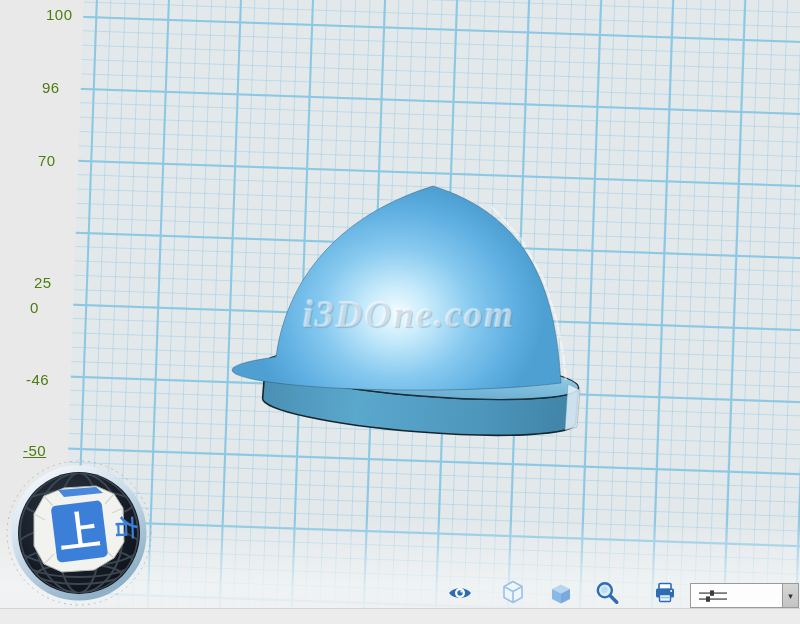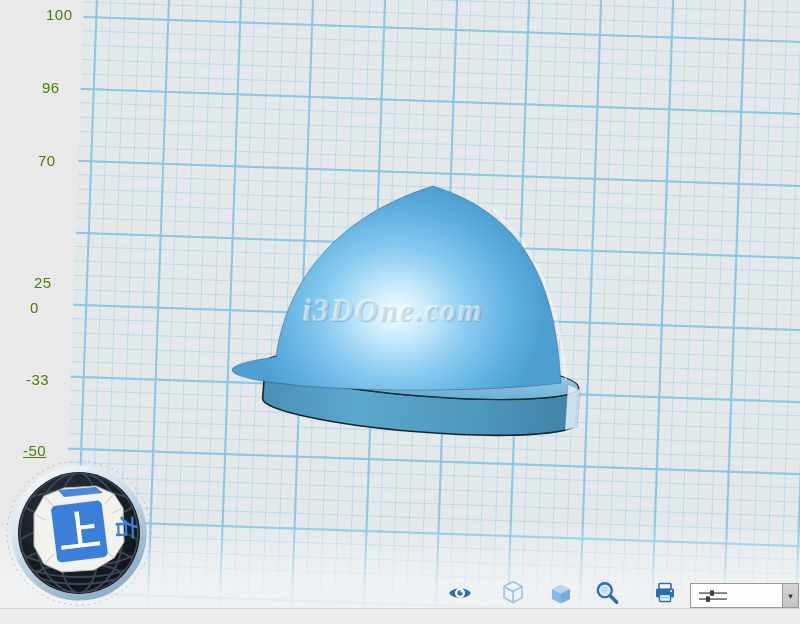--- a/index.html
+++ b/index.html
@@ -40,21 +40,21 @@
     position:absolute; width:42px; text-align:left;
     font-size:15px; color:#4d7c0f; letter-spacing:0.5px;
     z-index:3; user-select:none;
   }
   
   .model-svg { position:absolute; left:0; top:0; z-index:3; }
   
   .watermark {
     position:absolute; left:303px; top:293px; z-index:4;
     font-family:"Liberation Serif", serif;
-    font-style:italic; font-weight:bold; font-size:31px; letter-spacing:2px;
+    font-style:italic; font-weight:bold; font-size:37px; letter-spacing:2px;
     color:rgba(240,246,250,0.42);
     text-shadow:1px 1px 1px rgba(90,125,150,0.35), -1px -1px 1px rgba(255,255,255,0.45);
     pointer-events:none;
   }
   
   .viewcube { position:absolute; left:0; top:450px; z-index:6; }
   
   .tool-btn {
     position:absolute; width:26px; height:26px; z-index:6;
     display:flex; align-items:center; justify-content:center; cursor:pointer;
@@ -76,21 +76,21 @@
 <body>
 
 <div class="grid-plane"></div>
 <div class="grid-fade"></div>
 
 <span class="ruler-label" style="left:46px; top:6px;">100</span>
 <span class="ruler-label" style="left:42px; top:79px;">96</span>
 <span class="ruler-label" style="left:38px; top:152px;">70</span>
 <span class="ruler-label" style="left:34px; top:226px;margin-top:48px;">25</span>
 <span class="ruler-label" style="left:30px; top:299px;">0</span>
-<span class="ruler-label" style="left:26px; top:371px;">-33</span>
+<span class="ruler-label" style="left:26px; top:371px;">-46</span>
 <span class="ruler-label" style="left:23px; top:442px;text-decoration:underline;">-50</span>
 
 <svg class="model-svg" width="800" height="624" viewBox="0 0 800 624">
   <defs>
     <linearGradient id="baseSide" x1="0" y1="0" x2="1" y2="0">
       <stop offset="0" stop-color="#4a8fb4"></stop>
       <stop offset="0.3" stop-color="#5ba8cd"></stop>
       <stop offset="0.7" stop-color="#4d96bc"></stop>
       <stop offset="1" stop-color="#3f82a6"></stop>
     </linearGradient>

